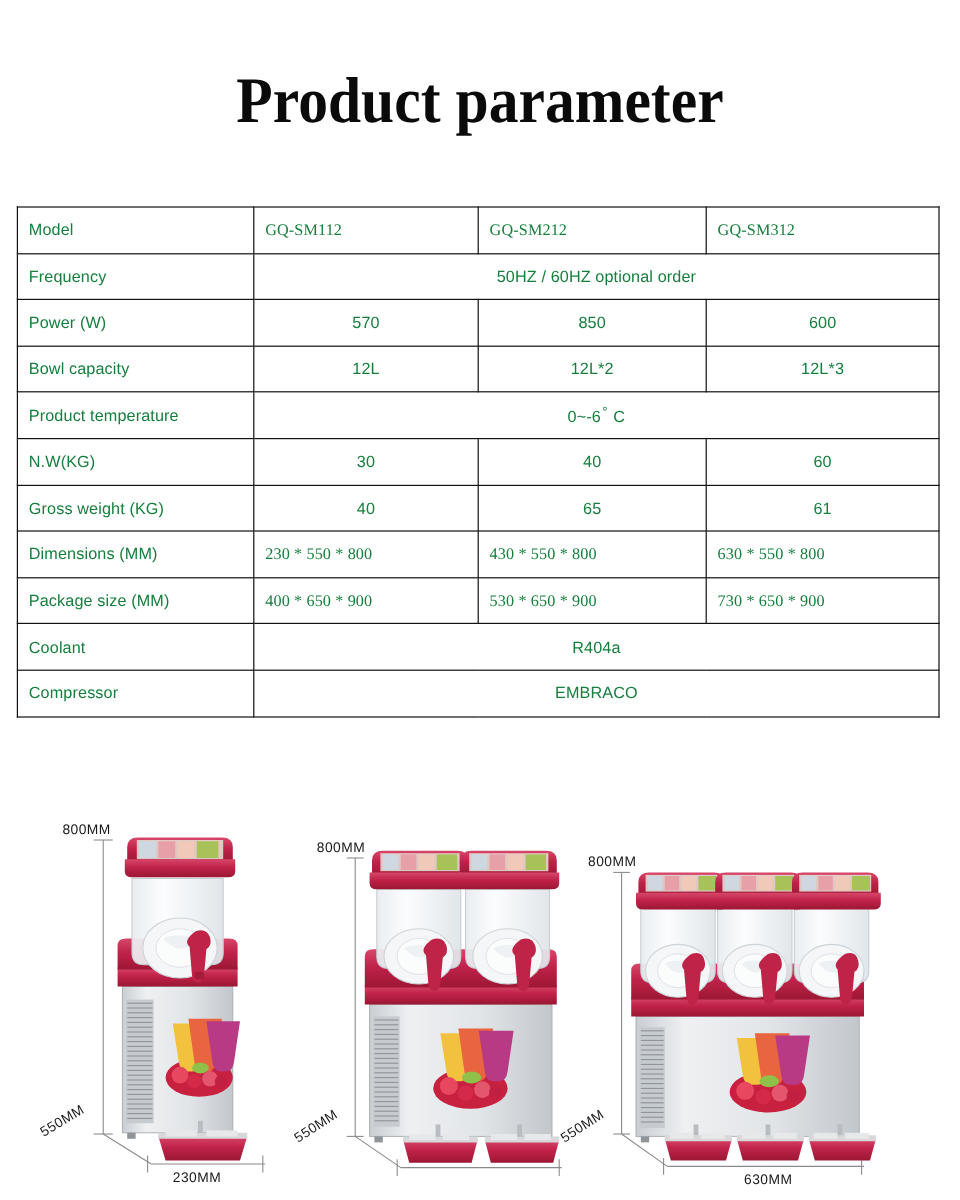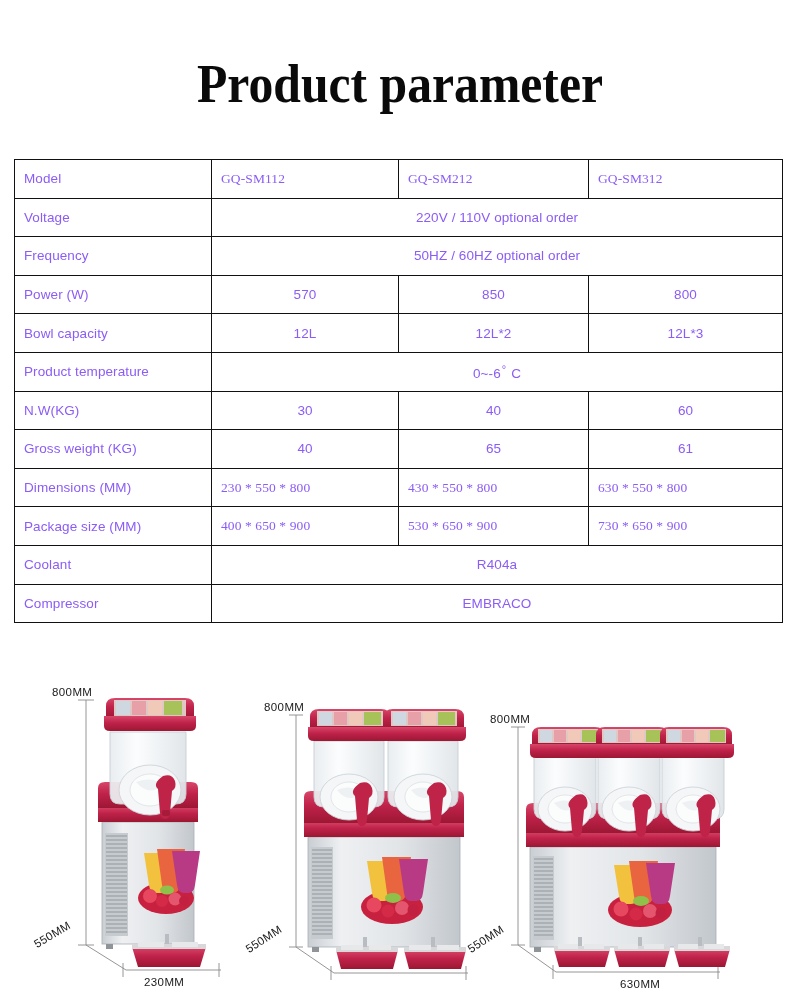--- a/index.html
+++ b/index.html
@@ -27,26 +27,26 @@
     font-size: 54px;
     letter-spacing: 0px;
     color: #0a0a0a;
     line-height: 64px;
     transform: scaleX(0.92);
   }
 
   
   .spec-table {
     position: absolute;
-    left: 14px; top: 159px;
+    left: 14px; top: 172px;
     width: 768px;
     border-collapse: collapse;
     table-layout: fixed;
     font-size: 13.5px;
-    color: #8b5cf6;
+    color: #15803d;
   }
   .spec-table td {
     border: 1px solid #111;
     height: 38.6px;
     padding: 0 9px;
     vertical-align: middle;
     font-weight: 400;
     letter-spacing: 0.1px;
   }
   .col-label { width: 197px; text-align: left; }
@@ -100,32 +100,28 @@
         <col class="col-v3">
     </colgroup>
     <tbody>
         <tr>
           <td class="col-label">Model</td>
           <td class="c-left col-v1">GQ-SM112</td>
           <td class="c-left col-v2">GQ-SM212</td>
           <td class="c-left col-v3">GQ-SM312</td>
         </tr>
         <tr>
-          <td class="col-label">Voltage</td>
-          <td colspan="3" class="merged">220V / 110V optional order</td>
-        </tr>
-        <tr>
           <td class="col-label">Frequency</td>
           <td colspan="3" class="merged">50HZ / 60HZ optional order</td>
         </tr>
         <tr>
           <td class="col-label">Power (W)</td>
           <td class="c-center col-v1">570</td>
           <td class="c-center col-v2">850</td>
-          <td class="c-center col-v3">800</td>
+          <td class="c-center col-v3">600</td>
         </tr>
         <tr>
           <td class="col-label">Bowl capacity</td>
           <td class="c-center col-v1">12L</td>
           <td class="c-center col-v2">12L*2</td>
           <td class="c-center col-v3">12L*3</td>
         </tr>
         <tr>
           <td class="col-label">Product temperature</td>
           <td colspan="3" class="merged"><span>0~-6</span><span class="deg">°</span> <span>C</span></td>

